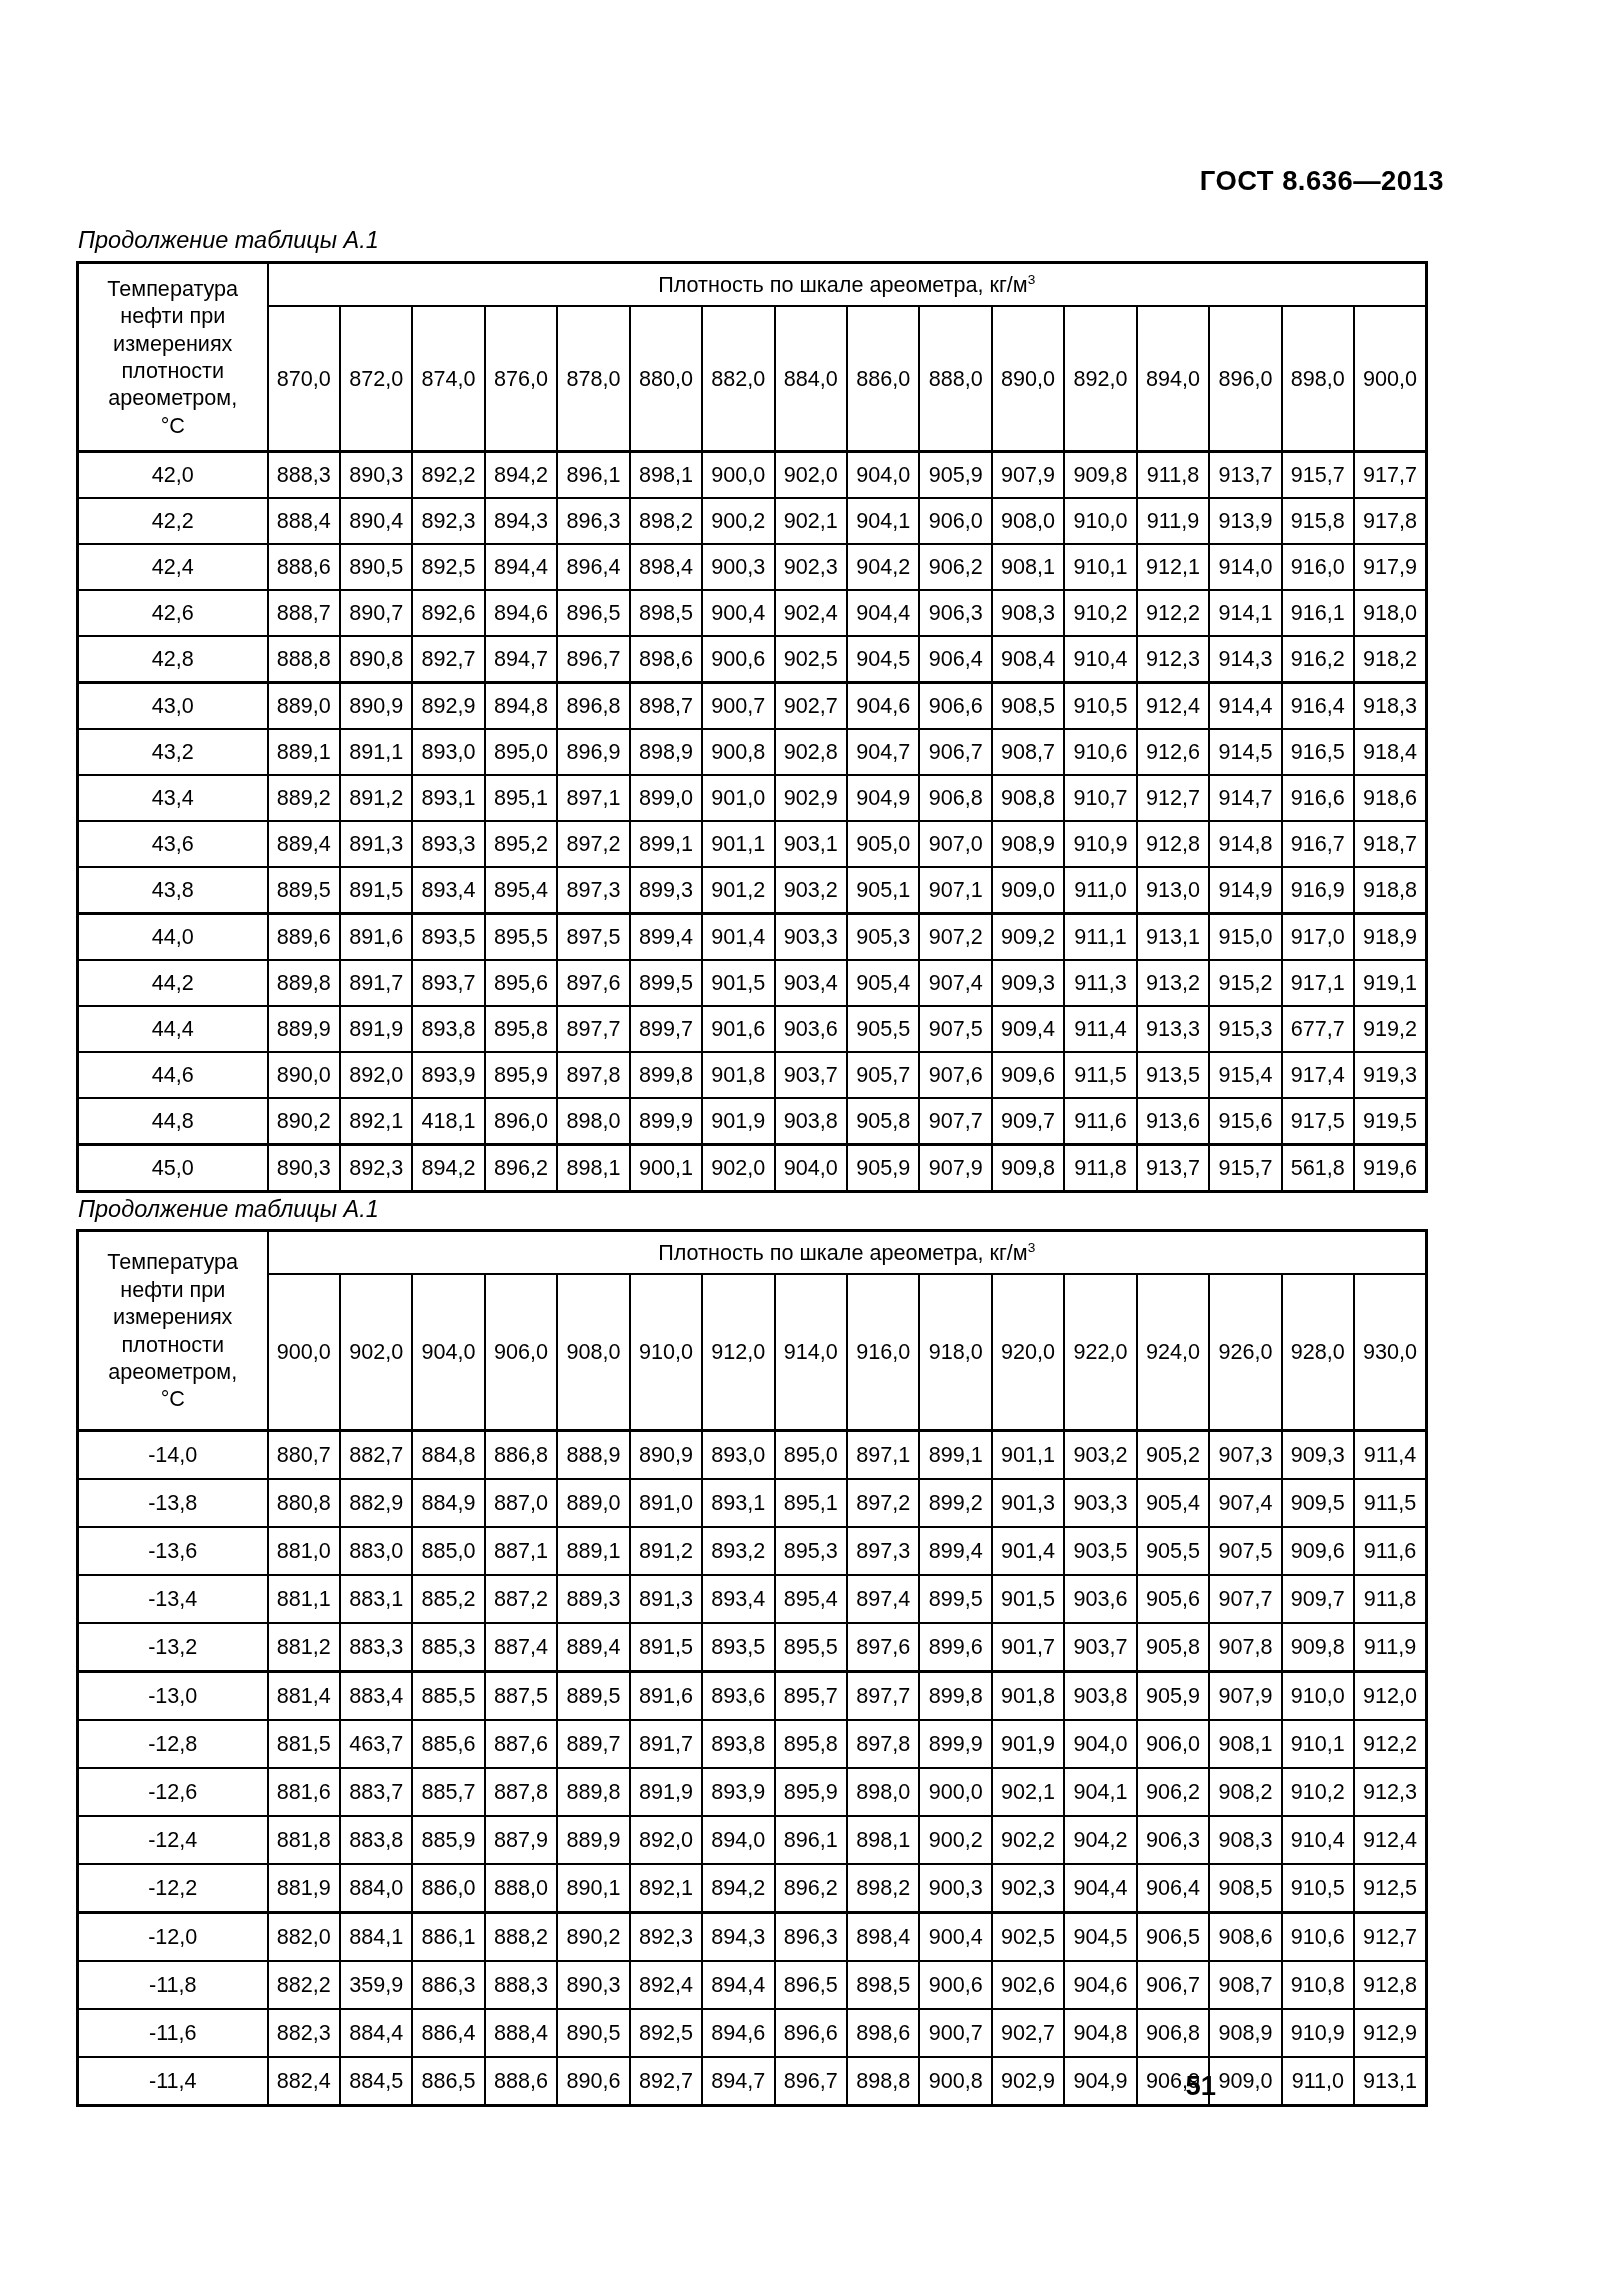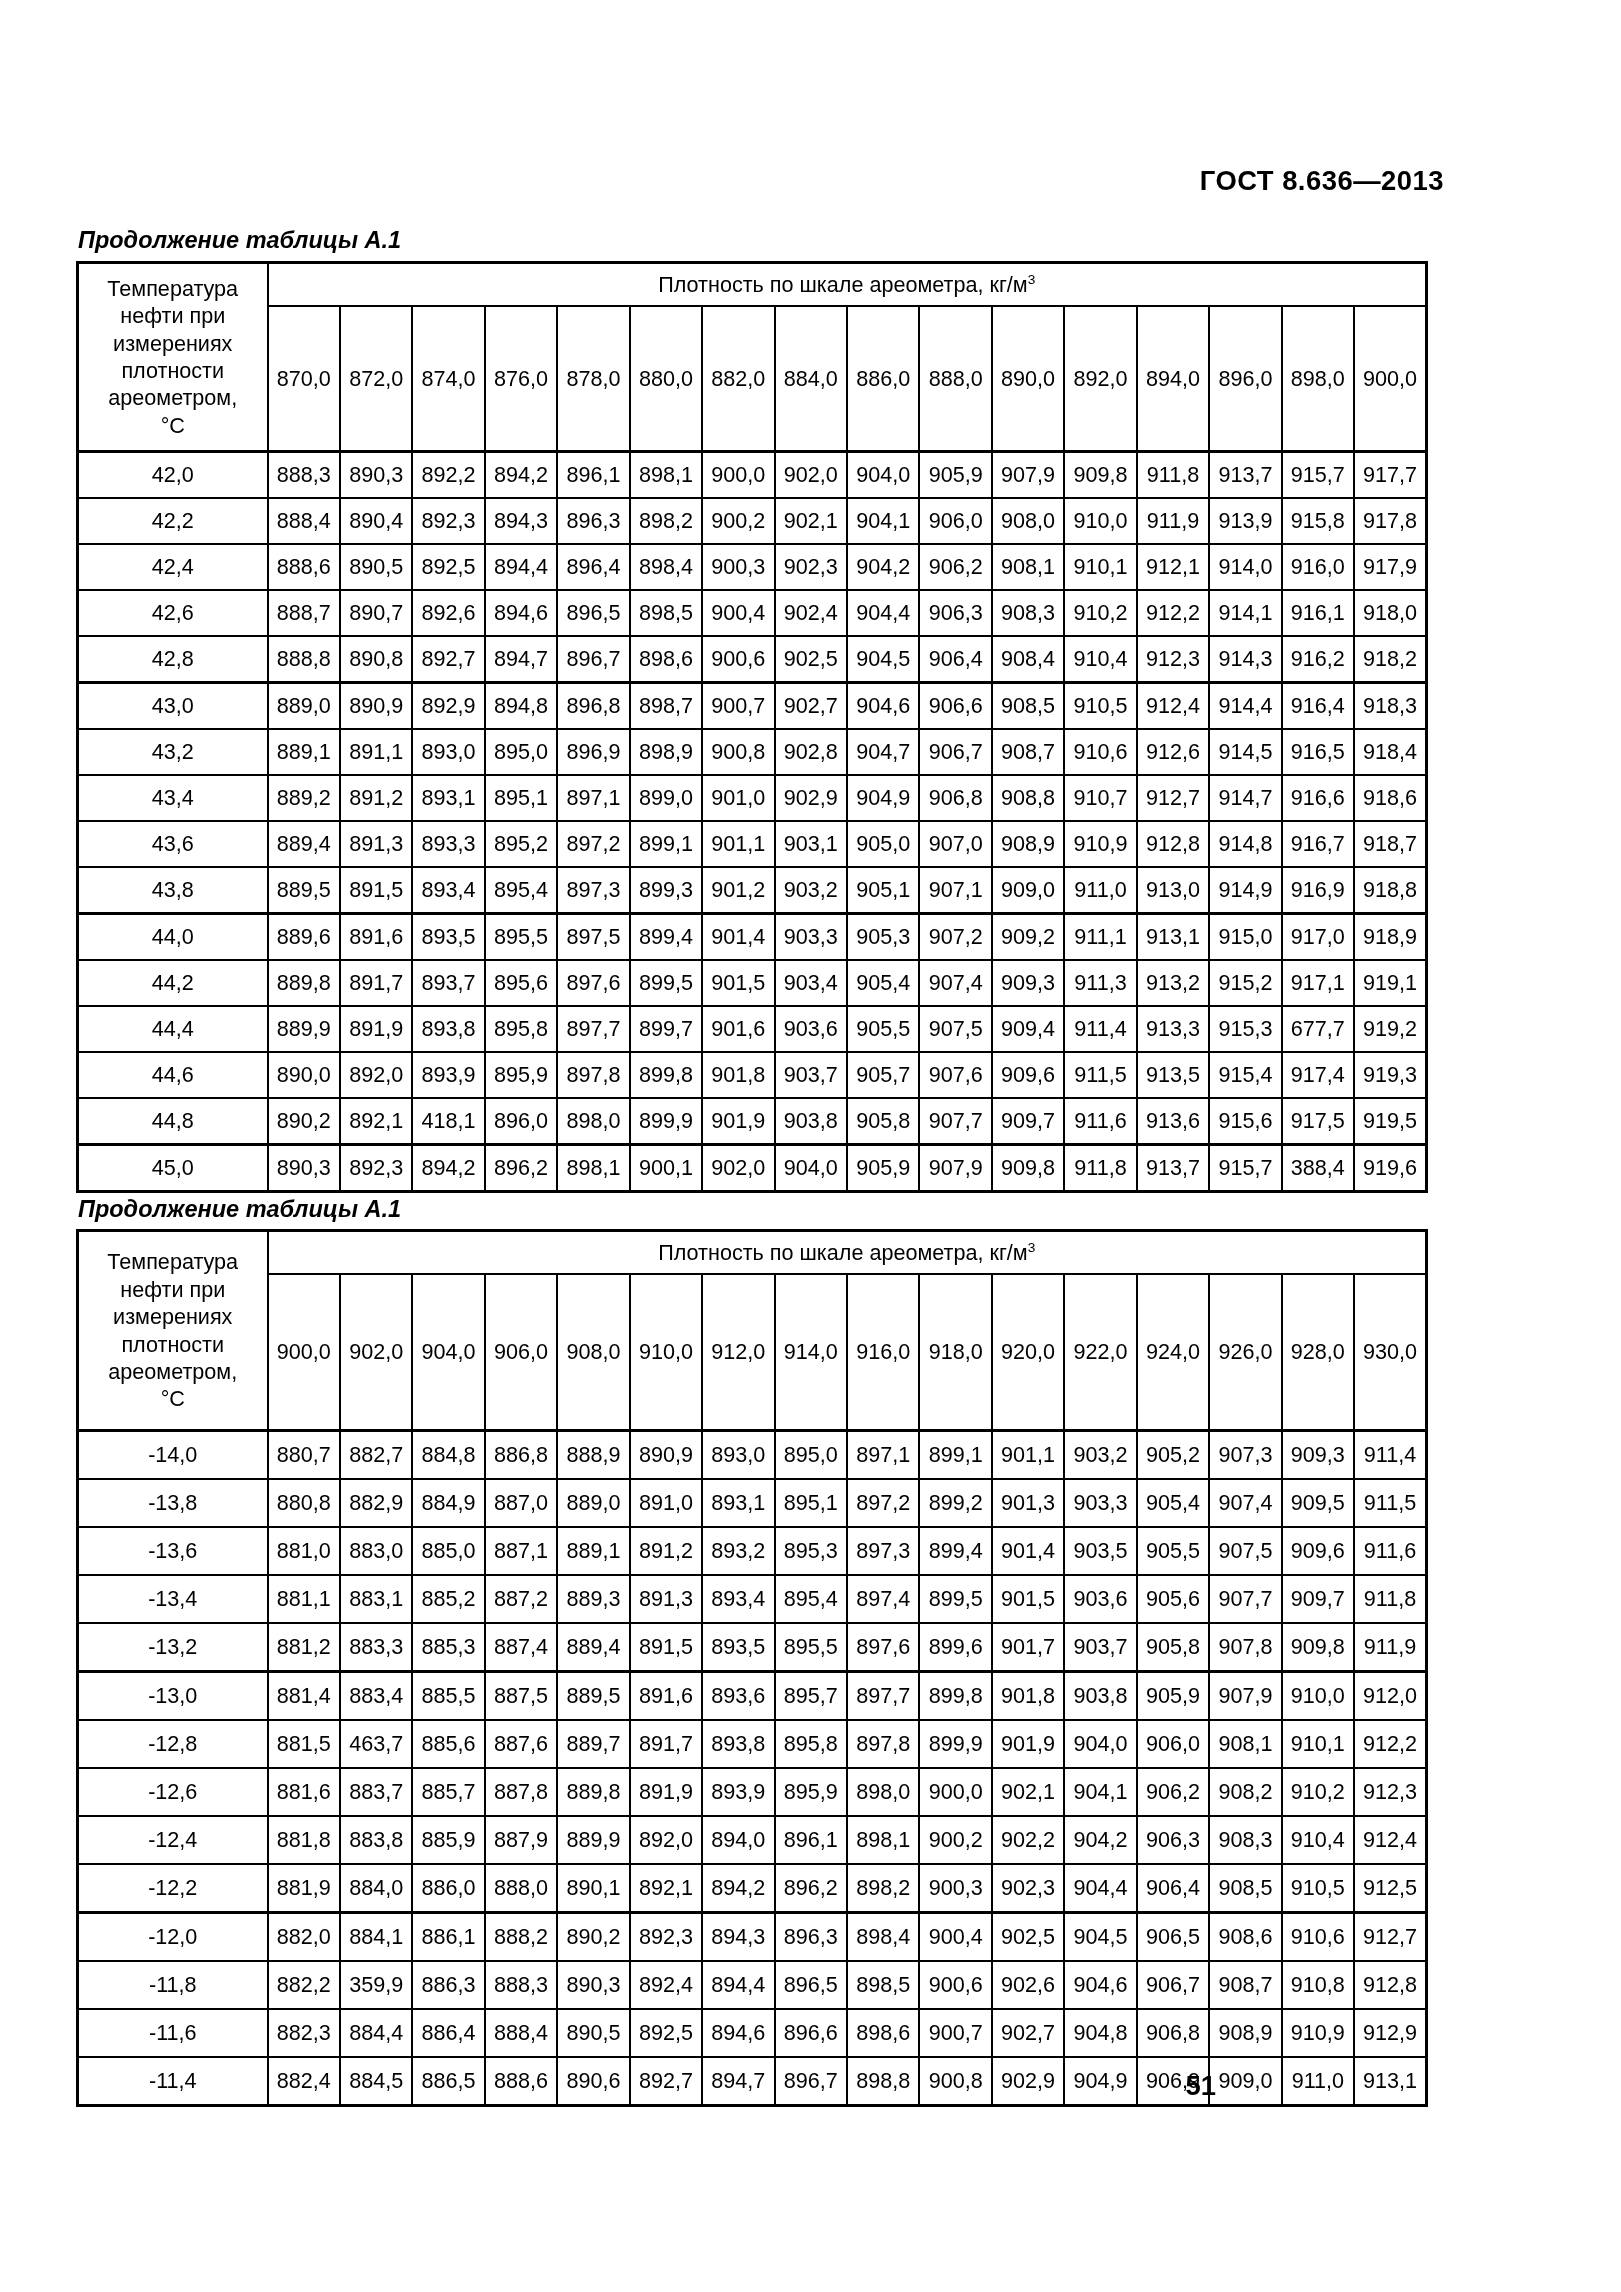--- a/index.html
+++ b/index.html
@@ -23,21 +23,20 @@
     text-align: right;
     font-size: 27.4px;
     font-weight: bold;
     letter-spacing: 0.5px;
   }
   .caption {
     position: absolute;
     left: 78px;
     font-size: 23.5px;
     font-style: italic;
-    font-weight: bold;
   }
   .caption-1 { top: 227px; }
   .caption-2 { top: 1196px; }
   .density-table {
     position: absolute;
     left: 76px;
     width: 1352px;
     border-collapse: collapse;
     table-layout: fixed;
     border: 3.9px solid #000;
@@ -432,21 +431,21 @@
         <td>898,1</td>
         <td>900,1</td>
         <td>902,0</td>
         <td>904,0</td>
         <td>905,9</td>
         <td>907,9</td>
         <td>909,8</td>
         <td>911,8</td>
         <td>913,7</td>
         <td>915,7</td>
-        <td>388,4</td>
+        <td>561,8</td>
         <td>919,6</td>
       </tr>
     </tbody>
 </table>
 
 <div class="caption caption-2">Продолжение таблицы А.1</div>
 
 <table class="density-table table-2">
   <colgroup>
       <col style="width: 190px;">

